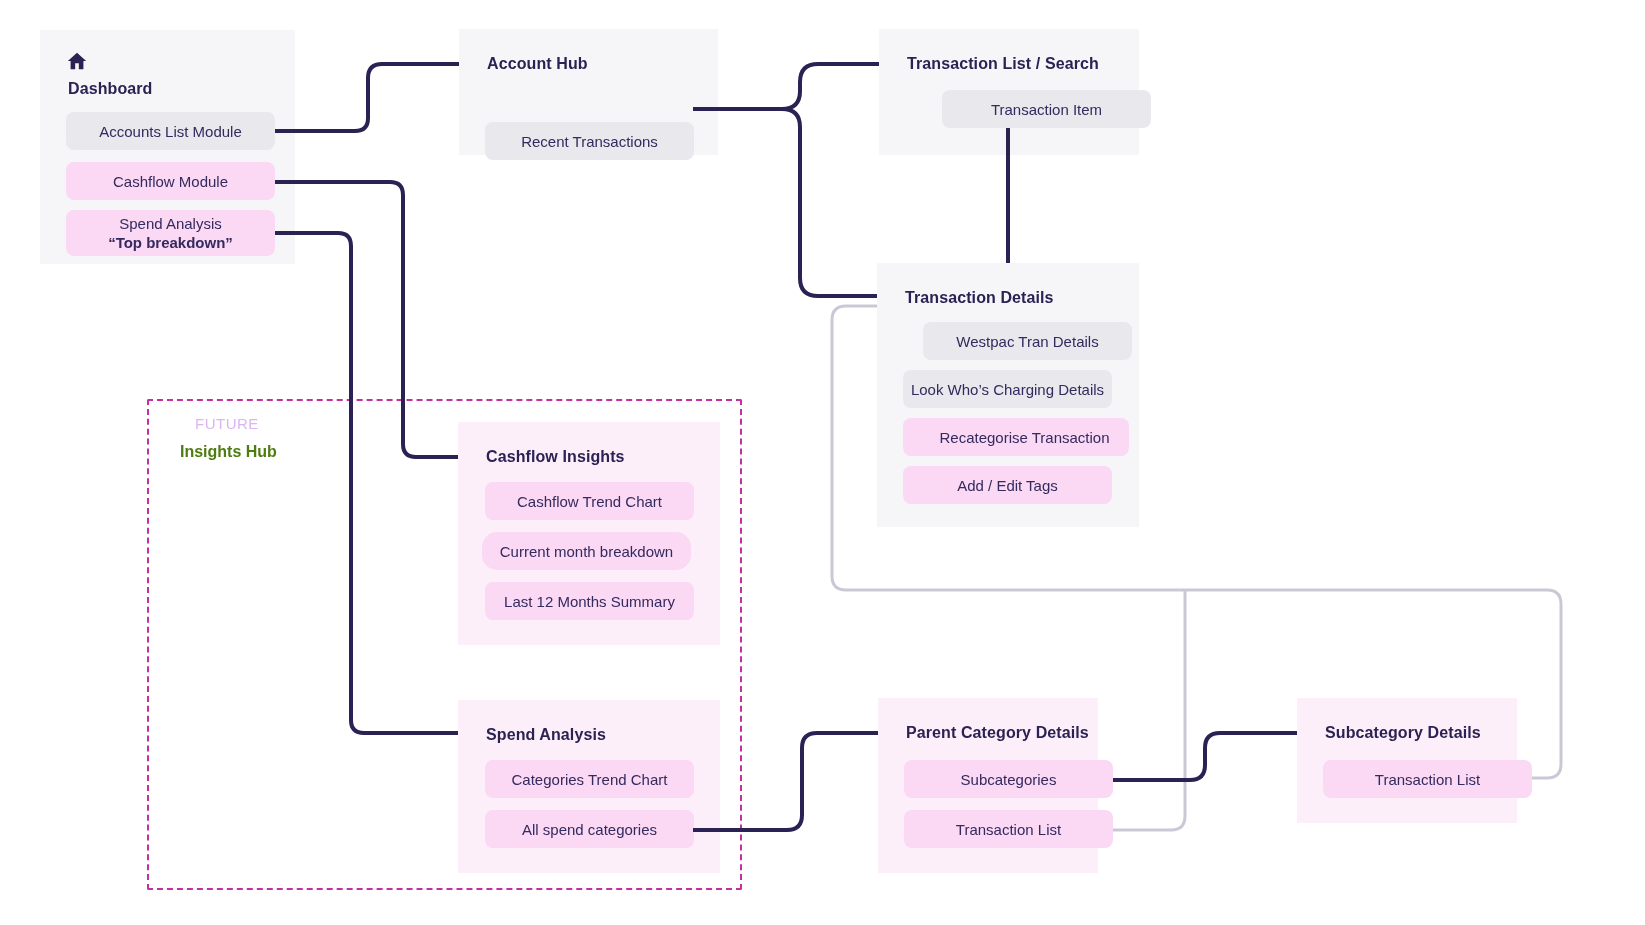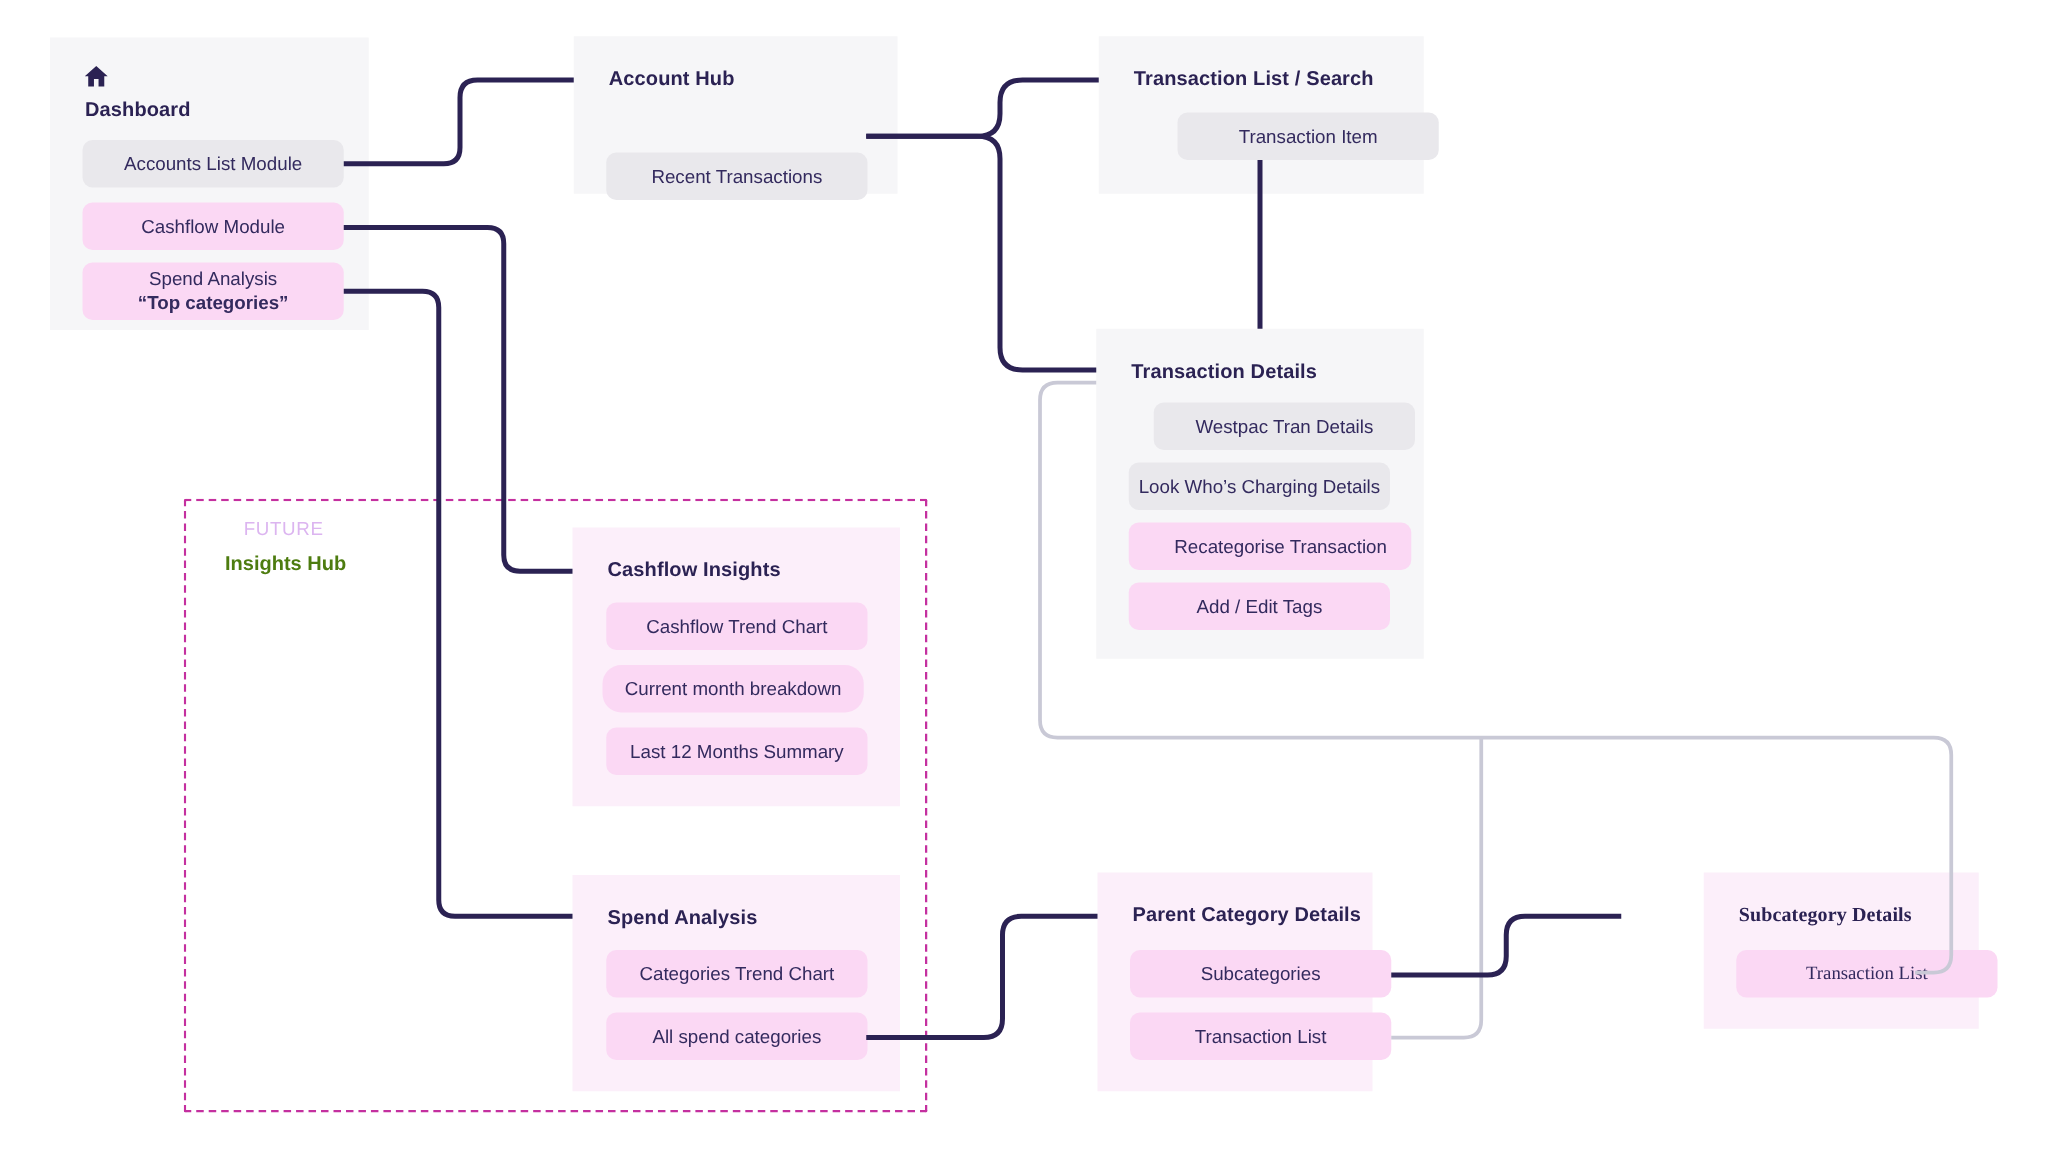--- a/index.html
+++ b/index.html
@@ -39,21 +39,21 @@
     </svg>
     <div class="panel-title" style="top:50px;">Dashboard</div>
     <div class="node gray" style="left:26px;top:82px;">
       <span>Accounts List Module</span>
     </div>
     <div class="node pink" style="left:26px;top:132px;">
       <span>Cashflow Module</span>
     </div>
     <div class="node pink" style="left:26px;top:180px;height:46px;">
       <span>Spend Analysis</span>
-      <span class="bold">“Top categories”</span>
+      <span class="bold">“Top breakdown”</span>
     </div>
   </div>
 
   <div class="panel gray" style="left:459px;top:29px;width:259px;height:126px;">
     <div class="panel-title">Account Hub</div>
     <div class="node gray" style="left:26px;top:61px;margin-top:32px;">
       <span>Recent Transactions</span>
     </div>
   </div>
 
@@ -111,21 +111,21 @@
   <div class="panel pink" style="left:878px;top:698px;width:220px;height:175px;">
     <div class="panel-title">Parent Category Details</div>
     <div class="node pink" style="left:26px;top:62px;">
       <span>Subcategories</span>
     </div>
     <div class="node pink" style="left:26px;top:112px;">
       <span>Transaction List</span>
     </div>
   </div>
 
-  <div class="panel pink" style="left:1363px;top:698px;width:220px;height:125px;font-family:Liberation Serif, serif;">
+  <div class="panel pink" style="left:1297px;top:698px;width:220px;height:125px;">
     <div class="panel-title">Subcategory Details</div>
     <div class="node pink" style="left:26px;top:62px;">
       <span>Transaction List</span>
     </div>
   </div>
 
   <svg class="wires" viewBox="0 0 1645 925">
 
     <path class="wire-gray" d="M 877 306 L 846 306 Q 832 306 832 320 L 832 576 Q 832 590 846 590 L 1547 590 Q 1561 590 1561 604 L 1561 764 Q 1561 778 1547 778 L 1532 778"></path>
     <path class="wire-gray" d="M 1185 590 L 1185 816 Q 1185 830 1171 830 L 1113 830"></path>

